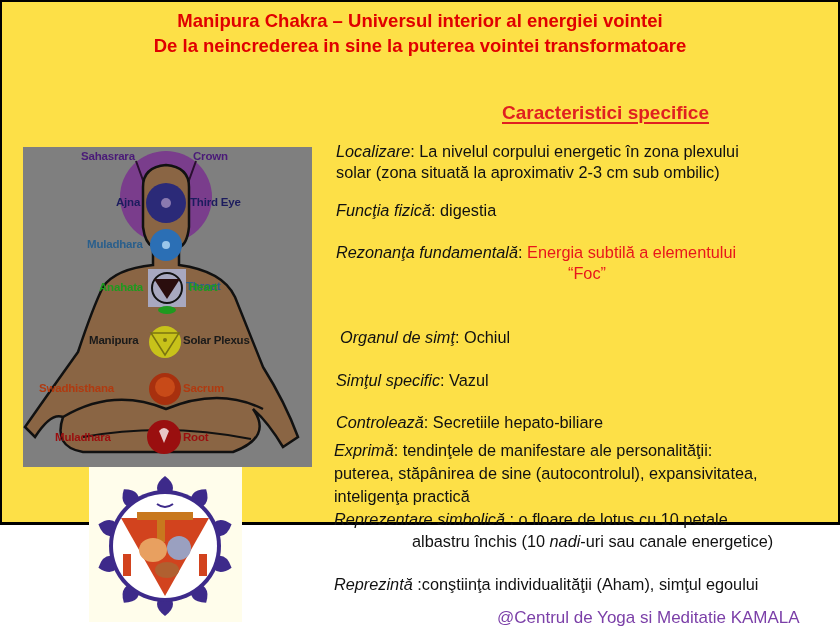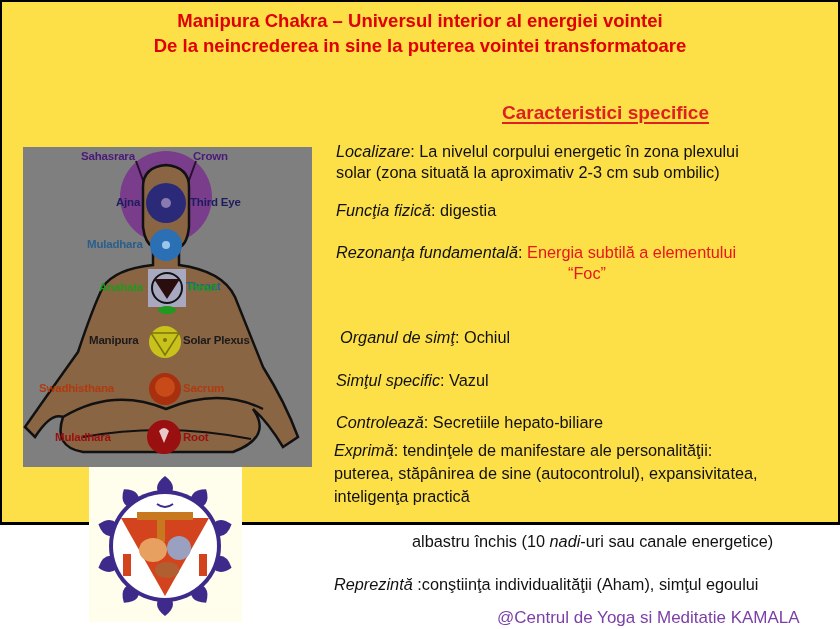--- a/index.html
+++ b/index.html
@@ -159,20 +159,23 @@
   <div class="text" style="left:334px;top:410px;">
     <b>Controlează</b><span>: Secretiile hepato-biliare</span>
   </div>
 
   <div class="text" style="left:332px;top:438px;">
     <b>Exprimă</b><span>: tendinţele de manifestare ale personalităţii:</span>
   </div>
   <div class="text" style="left:332px;top:461px;">puterea, stăpânirea de sine (autocontrolul), expansivitatea,</div>
   <div class="text" style="left:332px;top:484px;">inteligenţa practică</div>
 
+  <div class="text" style="left:332px;top:507px;">
+    <b>Reprezentare simbolică</b><span> : o floare de lotus cu 10 petale</span>
+  </div>
   <div class="text" style="left:410px;top:529px;">
     <span>albastru închis (10 </span><i>nadi</i><span>-uri sau canale energetice)</span>
   </div>
 
 
   <div class="text" style="left:332px;top:572px;">
     <b>Reprezintă</b><span> :conştiinţa individualităţii (Aham), simţul egoului</span>
   </div>
 
   <div class="text purple" style="left:495px;top:605px;font-size:17px;">@Centrul de Yoga si Meditatie KAMALA</div>

